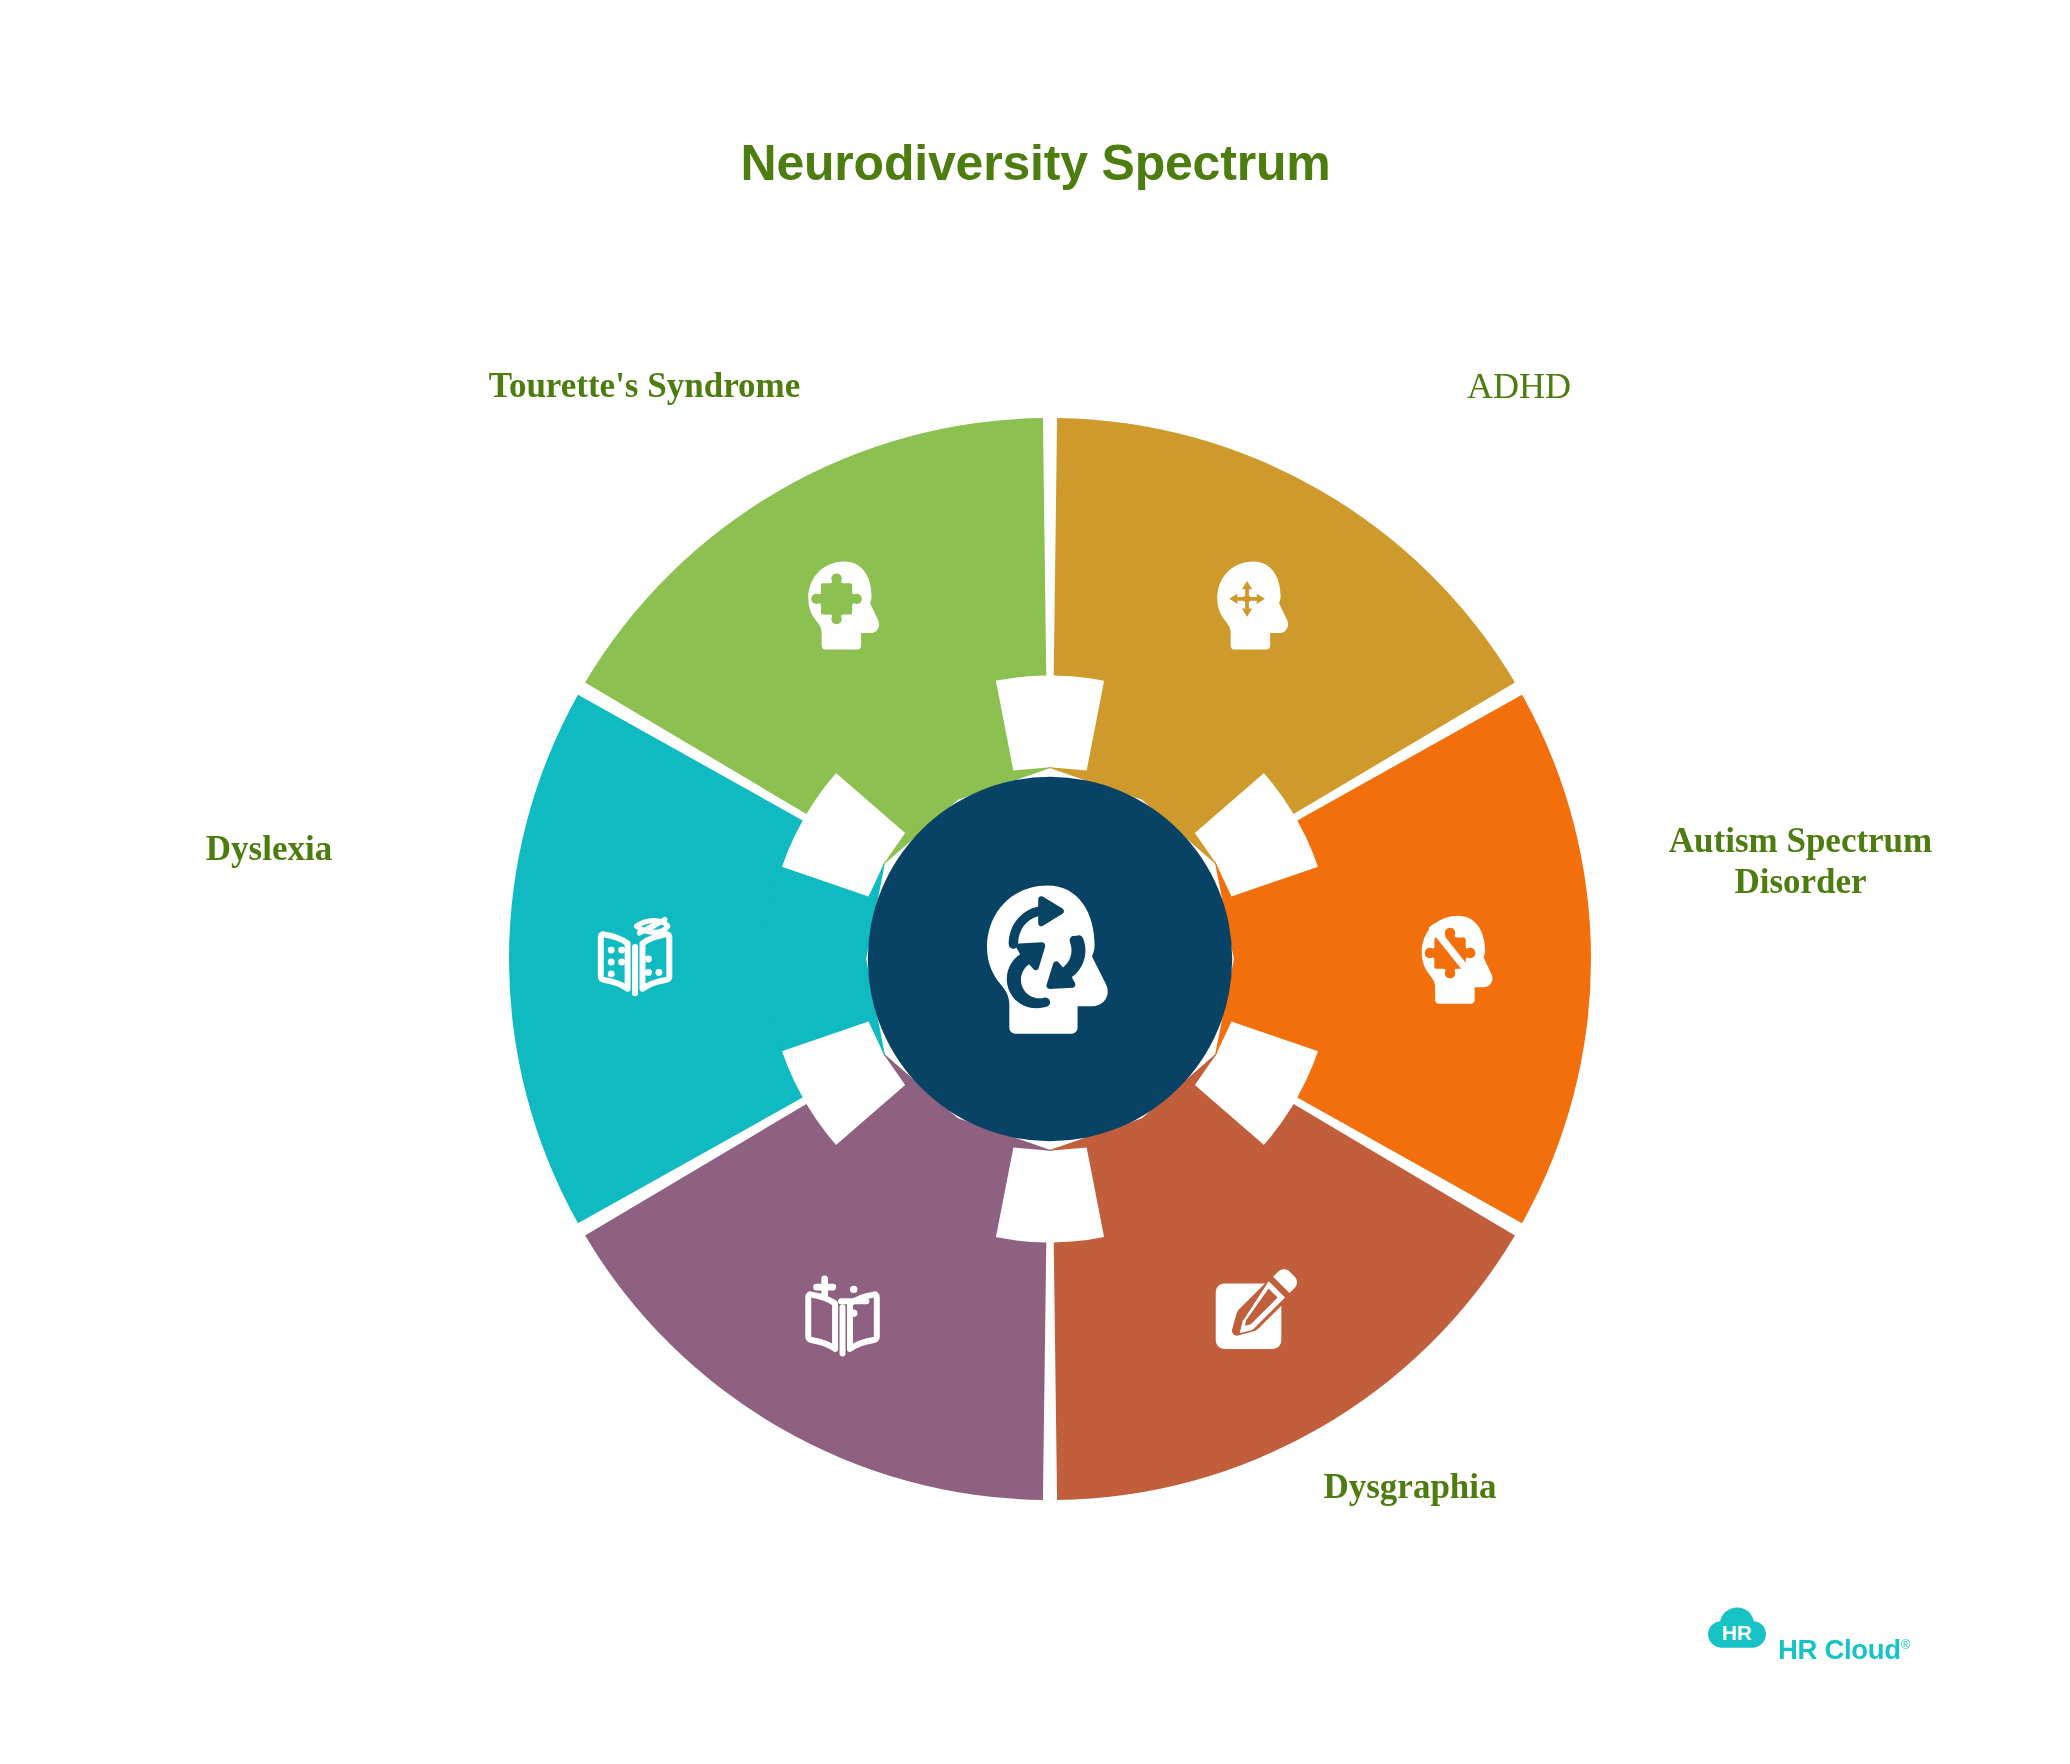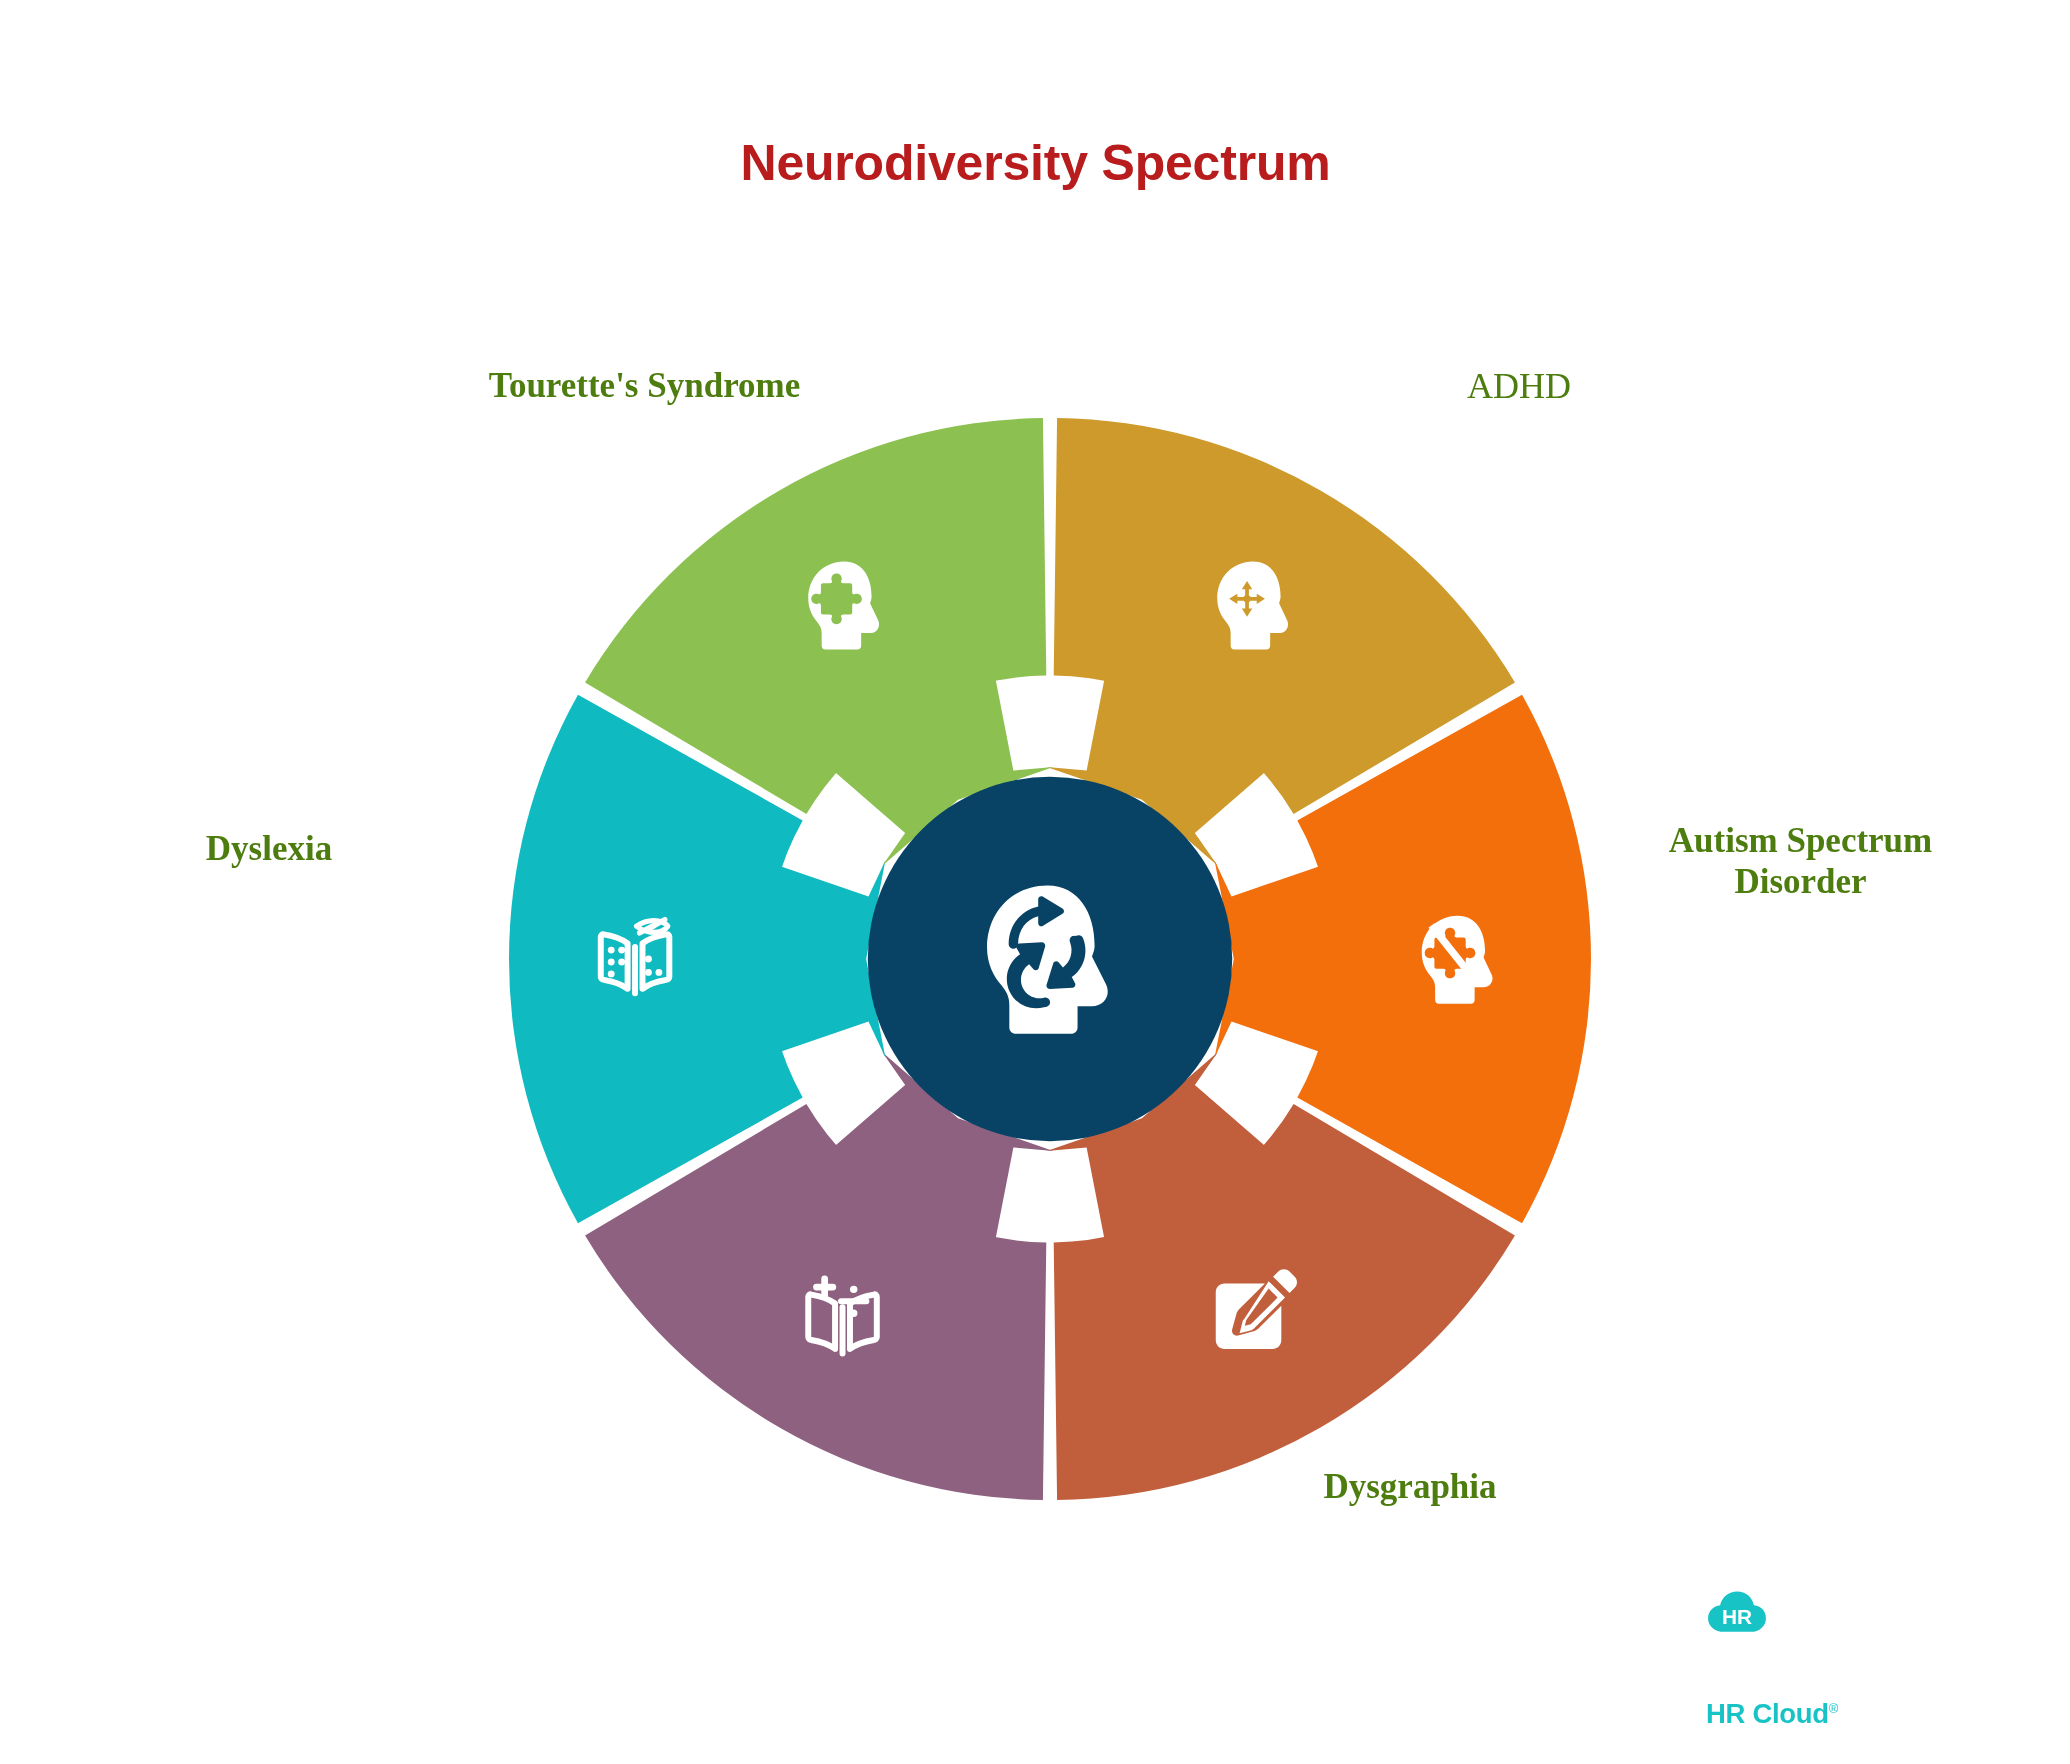--- a/index.html
+++ b/index.html
@@ -20,21 +20,21 @@
     background: #ffffff;
   }
   #chart-title {
     position: absolute;
     left: 0;
     top: 134px;
     width: 2071px;
     text-align: center;
     font-size: 50px;
     font-weight: bold;
-    color: #b91c1c;
+    color: #4d7c0f;
     letter-spacing: -0.2px;
   }
   
   #wheel-wrap {
     position: absolute;
     left: 509px;
     top: 418px;
     width: 1082px;
     height: 1082px;
   }
@@ -57,22 +57,22 @@
   #label-dysgraphia { left: 1240px; top: 1466px; width: 340px; text-align: center; }
   #label-dyscalculia{ left: 397px;  top: 1466px; width: 356px; text-align: center; }
   #label-dyslexia   { left: 107px;  top: 828px; width: 324px; text-align: center; }
 
   
   #brand {
     position: absolute;
     left: 1706px;
     top: 1590px;
     display: flex;
-    gap: 19px;
-    flex-direction: column;
+    align-items: center;
+    gap: 10px;
   }
   #brand-mark { display: block; }
   #brand-text {
     font-size: 27.5px;
     font-weight: bold;
     color: #18c3c6;
     letter-spacing: -0.3px;
     position: relative;
     margin-top: 44px;
   }

